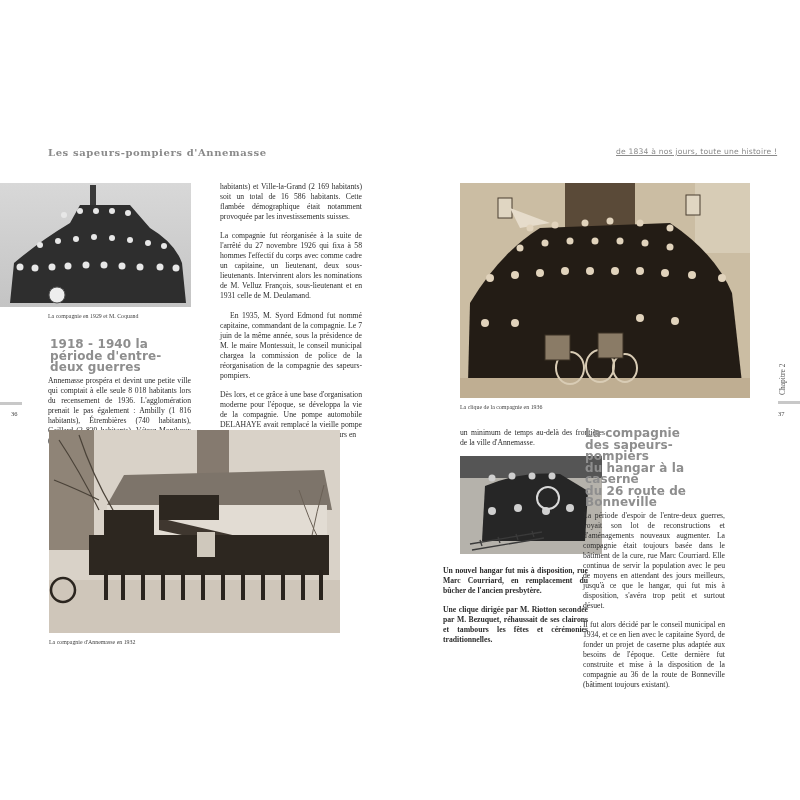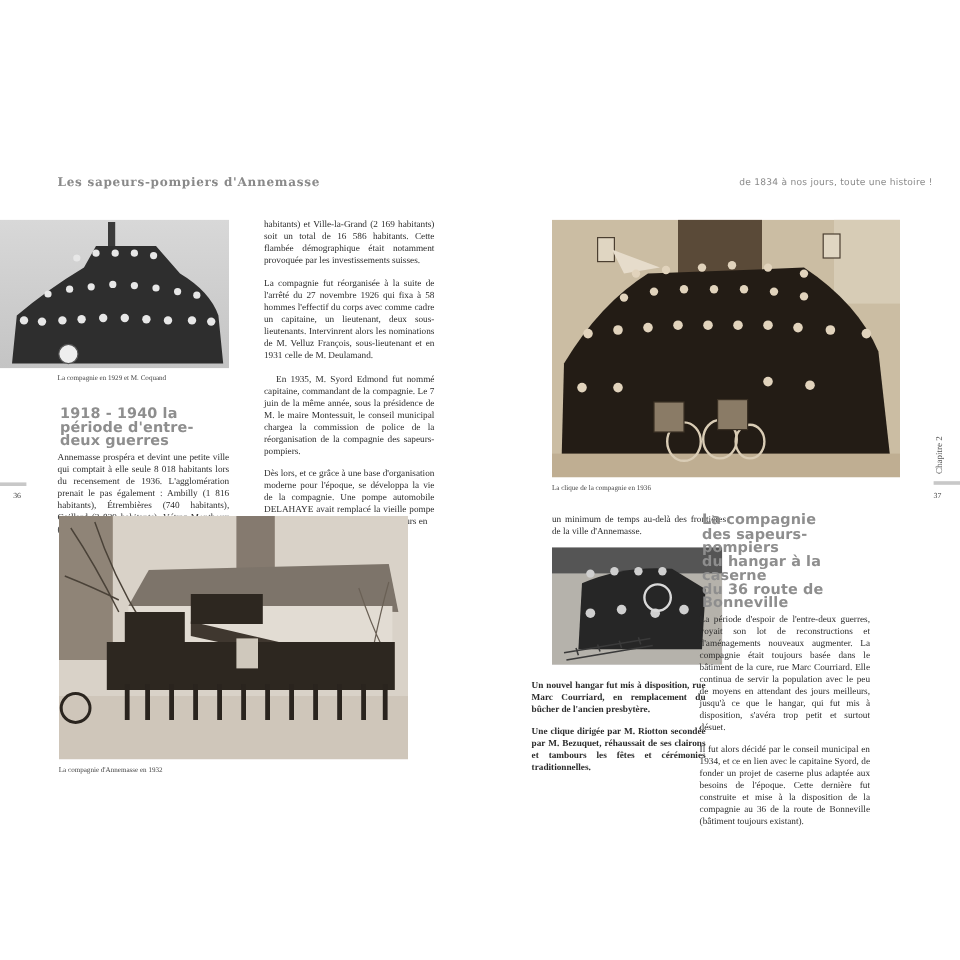--- a/index.html
+++ b/index.html
@@ -7,21 +7,21 @@
     width: 800px; height: 800px; background: #ffffff; position: relative; overflow: hidden;
     font-family: "Liberation Serif", "DejaVu Serif", serif; color: #2a2a2a;
   }
   .abs { position: absolute; }
   .running-head-left {
     left: 48px; top: 147px; font-size: 10px; letter-spacing: 0.6px; color: #8a8a8a;
     font-family: "DejaVu Serif", serif; font-weight: bold;
   }
   .running-head-right {
     left: 616px; top: 147px; font-size: 7.6px; color: #8a8a8a;
-    font-family: "DejaVu Sans", sans-serif; letter-spacing: 0.2px;
+    font-family: "DejaVu Sans", sans-serif; letter-spacing: 0.2px; text-decoration: underline;
   }
   .body-text {
     font-size: 7.7px; line-height: 10.05px; text-align: justify; color: #2c2c2c;
   }
   .body-text p { margin: 0 0 9px 0; }
   .heading {
     font-family: "DejaVu Sans", sans-serif; color: #8e8e8e; font-size: 12px; line-height: 11.5px;
     letter-spacing: 0.1px; margin: 0 0 2px 2px;
   }
   .caption { font-size: 5.9px; color: #444; }
@@ -213,21 +213,21 @@
 <div class="abs body-text" style="left:443px; top:566px; width:145px;font-weight:bold;">
   <p>Un nouvel hangar fut mis à disposition, rue Marc Courriard, en remplacement du bûcher de l'ancien presbytère.</p>
   <p>Une clique dirigée par M. Riotton secondée par M. Bezuquet, réhaussait de ses clairons et tambours les fêtes et cérémonies traditionnelles.</p>
 </div>
 
 <div class="abs" style="left:583px; top:428px; width:142px;">
   <h2 class="heading">
     <span>La compagnie</span><br>
     <span>des sapeurs-pompiers</span><br>
     <span>du hangar à la caserne</span><br>
-    <span>du 36 route de Bonneville</span>
+    <span>du 26 route de Bonneville</span>
   </h2>
   <div class="body-text">
     <p>La période d'espoir de l'entre-deux guerres, voyait son lot de reconstructions et d'aménagements nouveaux augmenter. La compagnie était toujours basée dans le bâtiment de la cure, rue Marc Courriard. Elle continua de servir la population avec le peu de moyens en attendant des jours meilleurs, jusqu'à ce que le hangar, qui fut mis à disposition, s'avéra trop petit et surtout désuet.</p>
     <p>Il fut alors décidé par le conseil municipal en 1934, et ce en lien avec le capitaine Syord, de fonder un projet de caserne plus adaptée aux besoins de l'époque. Cette dernière fut construite et mise à la disposition de la compagnie au 36 de la route de Bonneville (bâtiment toujours existant).</p>
   </div>
 </div>
 
 <div class="abs chapter-label" style="left:778px; top:395px;">Chapitre 2</div>
 <div class="abs page-bar" style="left:778px; top:401px; width:22px;"></div>
 <div class="abs page-num" style="left:778px; top:410px;">37</div>

